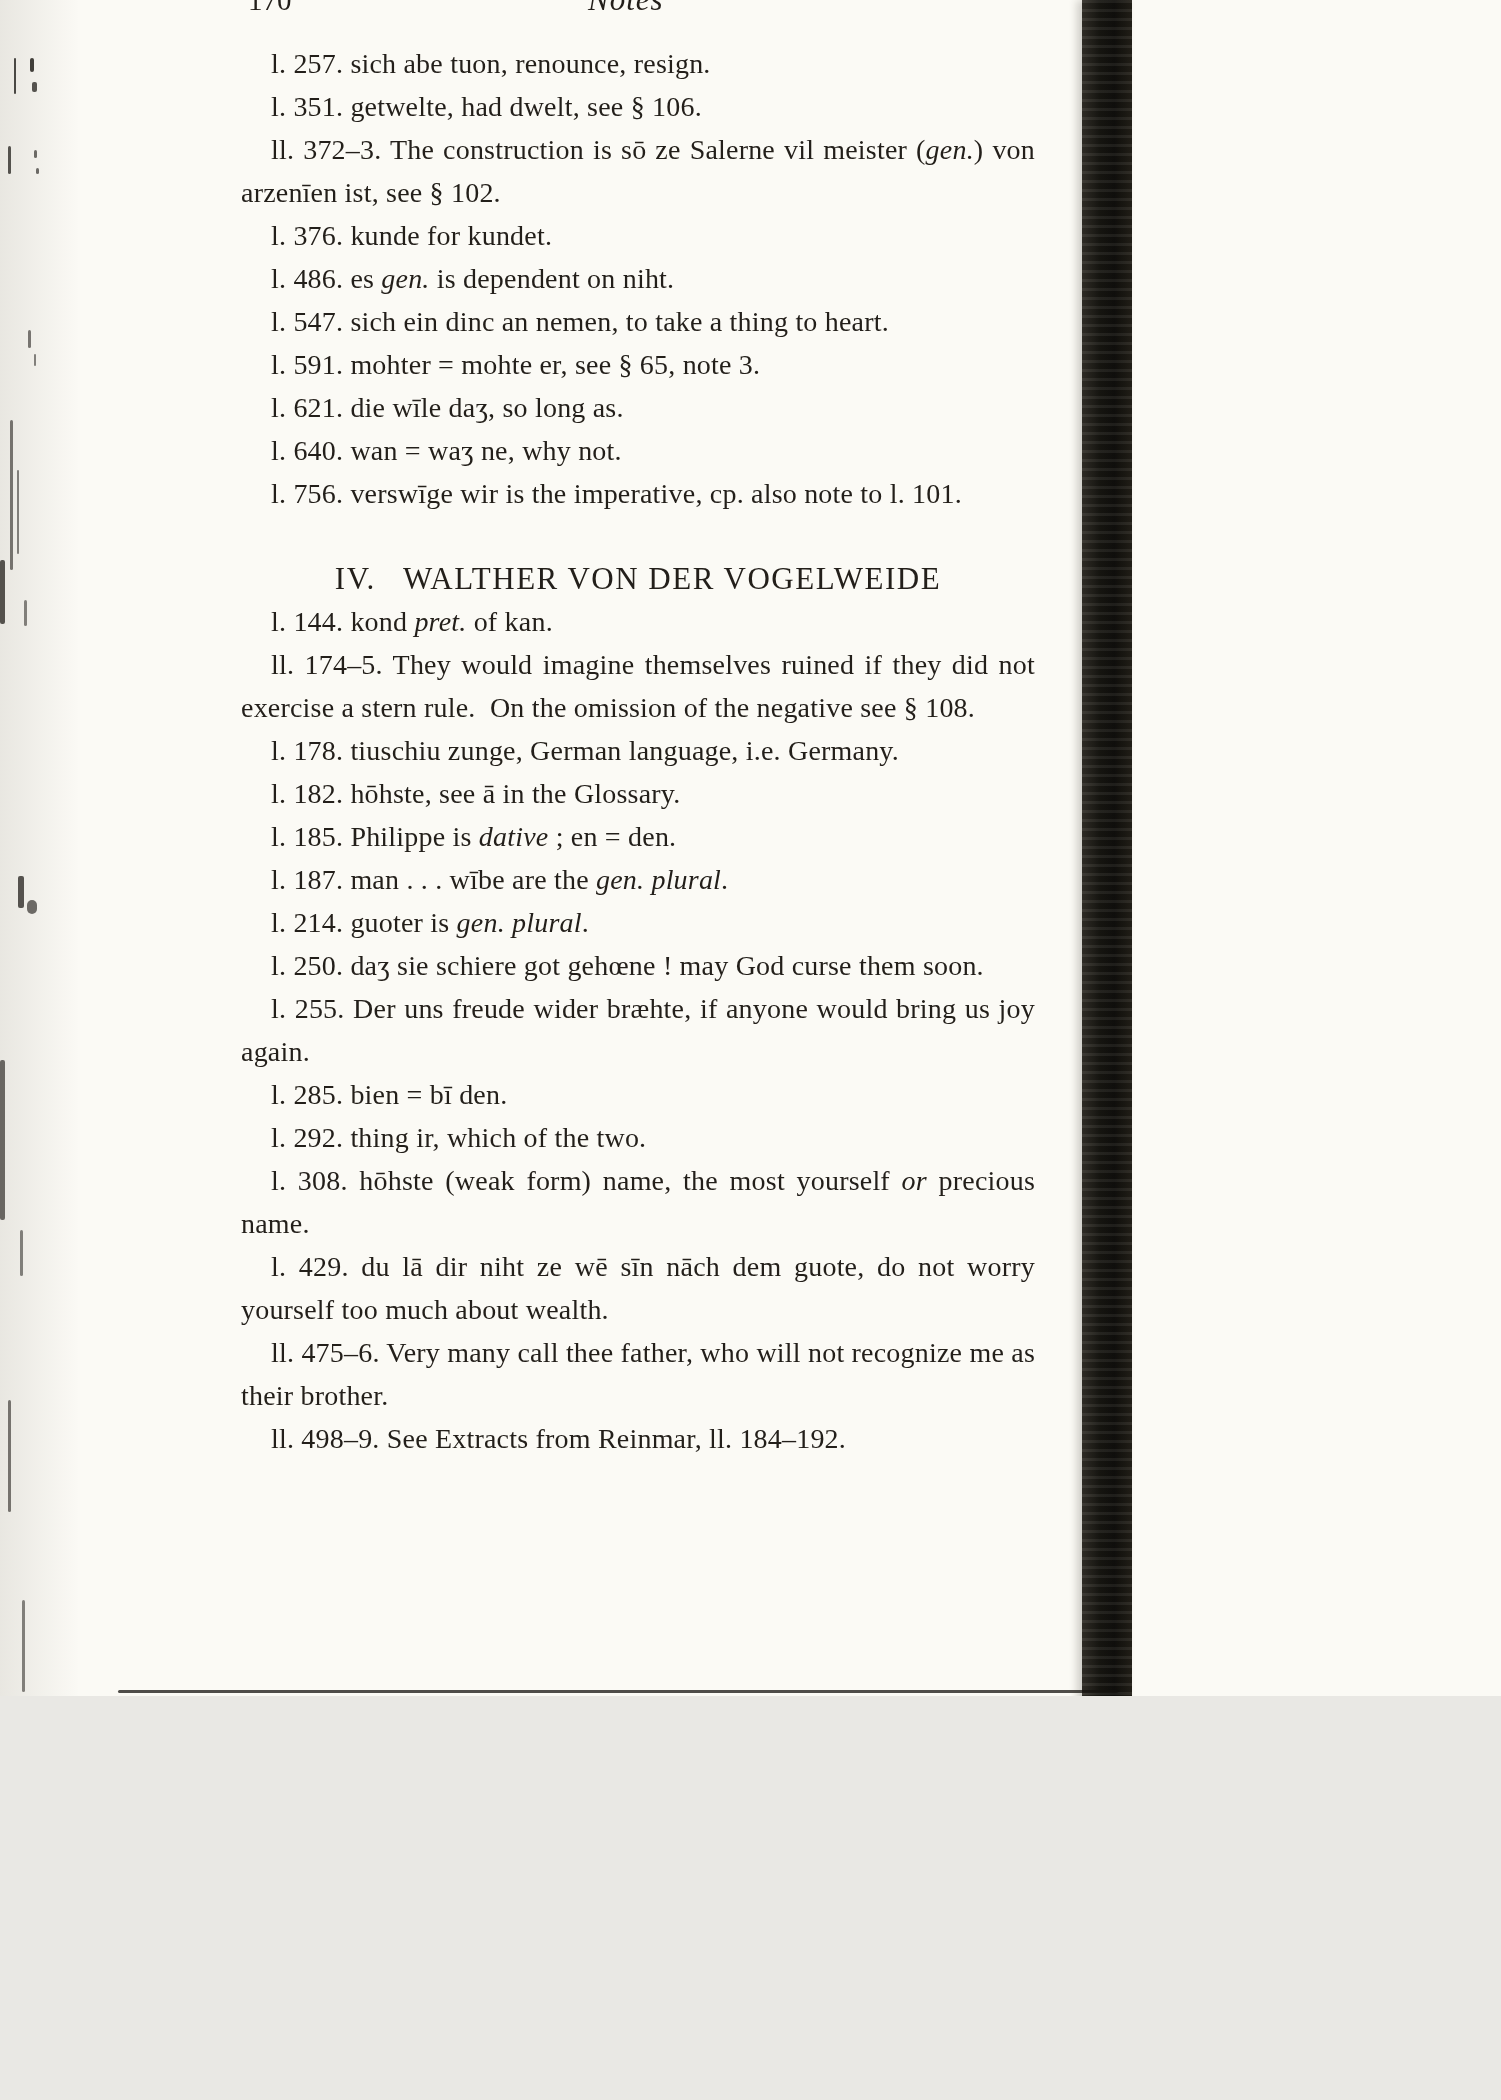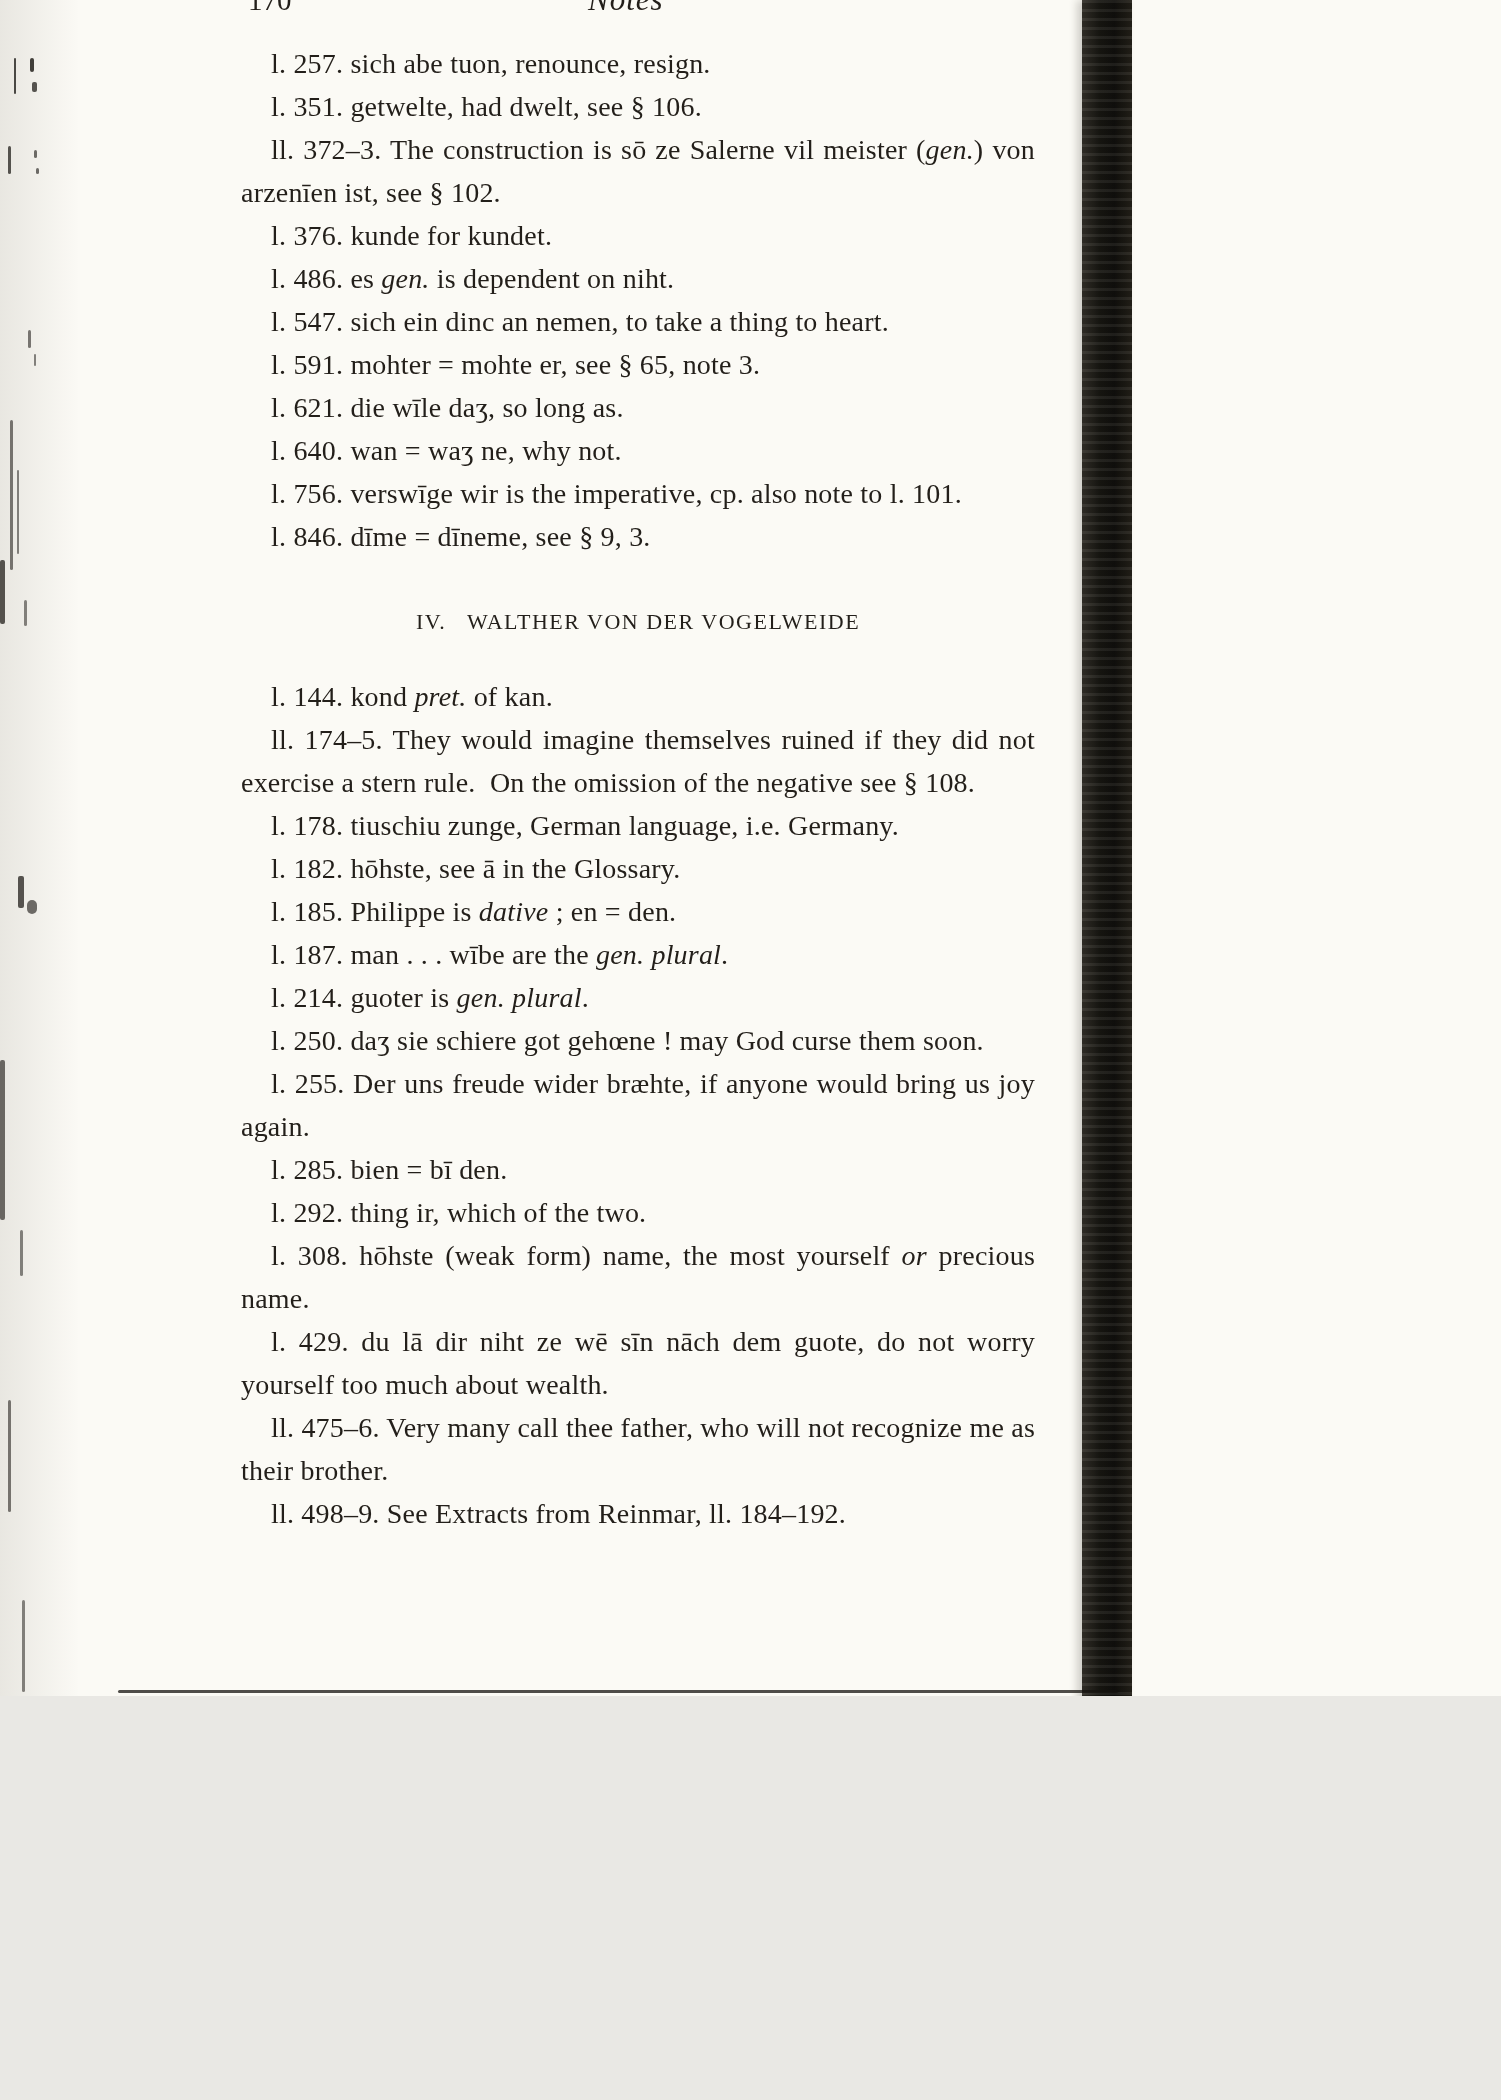--- a/index.html
+++ b/index.html
@@ -33,22 +33,22 @@
     color:var(--ink,#231f1a);
     font-size:28px; line-height:43px;
     text-align:justify; letter-spacing:0.2px;
   }
   .note { text-indent:30px; white-space:pre-wrap; }
   .note .b { font-weight:400; }
   .note .i { font-style:italic; }
   .section-heading {
     font-weight:400;
     text-align:center; text-indent:0;
-    font-size:22px; letter-spacing:1.5px;
-    margin-top:42px; margin-bottom:32px;
+    font-size:31px; letter-spacing:1.5px;
+    margin-top:42px; 
     white-space:pre-wrap;
     color:var(--ink,#231f1a);
   }
   .right-band {
     position:absolute; left:1082px; top:0; width:50px; height:2100px;
     background:
       repeating-linear-gradient(180deg, rgba(255,255,255,0.06) 0 3px, rgba(0,0,0,0.10) 3px 9px),
       linear-gradient(90deg, #34312a 0%, var(--edge_band,#181712) 35%, #11100d 65%, #242119 100%);
     box-shadow:-5px 0 8px rgba(40,35,25,0.20);
   }
@@ -78,21 +78,20 @@
       <p class="note"><span>l. 257. </span><span class="b">sich abe tuon</span><span>, renounce, resign.</span></p>
       <p class="note"><span>l. 351. </span><span class="b">getwelte</span><span>, had dwelt, see § 106.</span></p>
       <p class="note"><span>ll. 372–3. The construction is </span><span class="b">sō ze Salerne vil meister</span><span> (</span><span class="i">gen.</span><span>) </span><span class="b">von arzenīen ist</span><span>, see § 102.</span></p>
       <p class="note"><span>l. 376. </span><span class="b">kunde</span><span> for </span><span class="b">kundet</span><span>.</span></p>
       <p class="note"><span>l. 486. </span><span class="b">es </span><span class="i">gen.</span><span> is dependent on </span><span class="b">niht</span><span>.</span></p>
       <p class="note"><span>l. 547. </span><span class="b">sich ein dinc an nemen</span><span>, to take a thing to heart.</span></p>
       <p class="note"><span>l. 591. </span><span class="b">mohter = mohte er</span><span>, see § 65, note 3.</span></p>
       <p class="note"><span>l. 621. </span><span class="b">die wīle daʒ</span><span>, so long as.</span></p>
       <p class="note"><span>l. 640. </span><span class="b">wan = waʒ ne</span><span>, why not.</span></p>
       <p class="note"><span>l. 756. </span><span class="b">verswīge wir</span><span> is the imperative, cp. also note to l. 101.</span></p>
-      <p class="note"><span>l. 846. </span><span class="b">dīme = dīneme</span><span>, see § 9, 3.</span></p>
       <h2 class="section-heading">IV.   WALTHER VON DER VOGELWEIDE</h2>
       <p class="note"><span>l. 144. </span><span class="b">kond </span><span class="i">pret.</span><span> of </span><span class="b">kan</span><span>.</span></p>
       <p class="note"><span>ll. 174–5. They would imagine themselves ruined if they did not exercise a stern rule.  On the omission of the negative see § 108.</span></p>
       <p class="note"><span>l. 178. </span><span class="b">tiuschiu zunge</span><span>, German language, i.e. Germany.</span></p>
       <p class="note"><span>l. 182. </span><span class="b">hōhste</span><span>, see </span><span class="b">ā</span><span> in the Glossary.</span></p>
       <p class="note"><span>l. 185. </span><span class="b">Philippe</span><span> is </span><span class="i">dative</span><span> ; </span><span class="b">en = den</span><span>.</span></p>
       <p class="note"><span>l. 187. </span><span class="b">man . . . wībe</span><span> are the </span><span class="i">gen. plural</span><span>.</span></p>
       <p class="note"><span>l. 214. </span><span class="b">guoter</span><span> is </span><span class="i">gen. plural</span><span>.</span></p>
       <p class="note"><span>l. 250. </span><span class="b">daʒ sie schiere got gehœne !</span><span> may God curse them soon.</span></p>
       <p class="note"><span>l. 255. </span><span class="b">Der uns freude wider bræhte</span><span>, if anyone would bring us joy again.</span></p>

